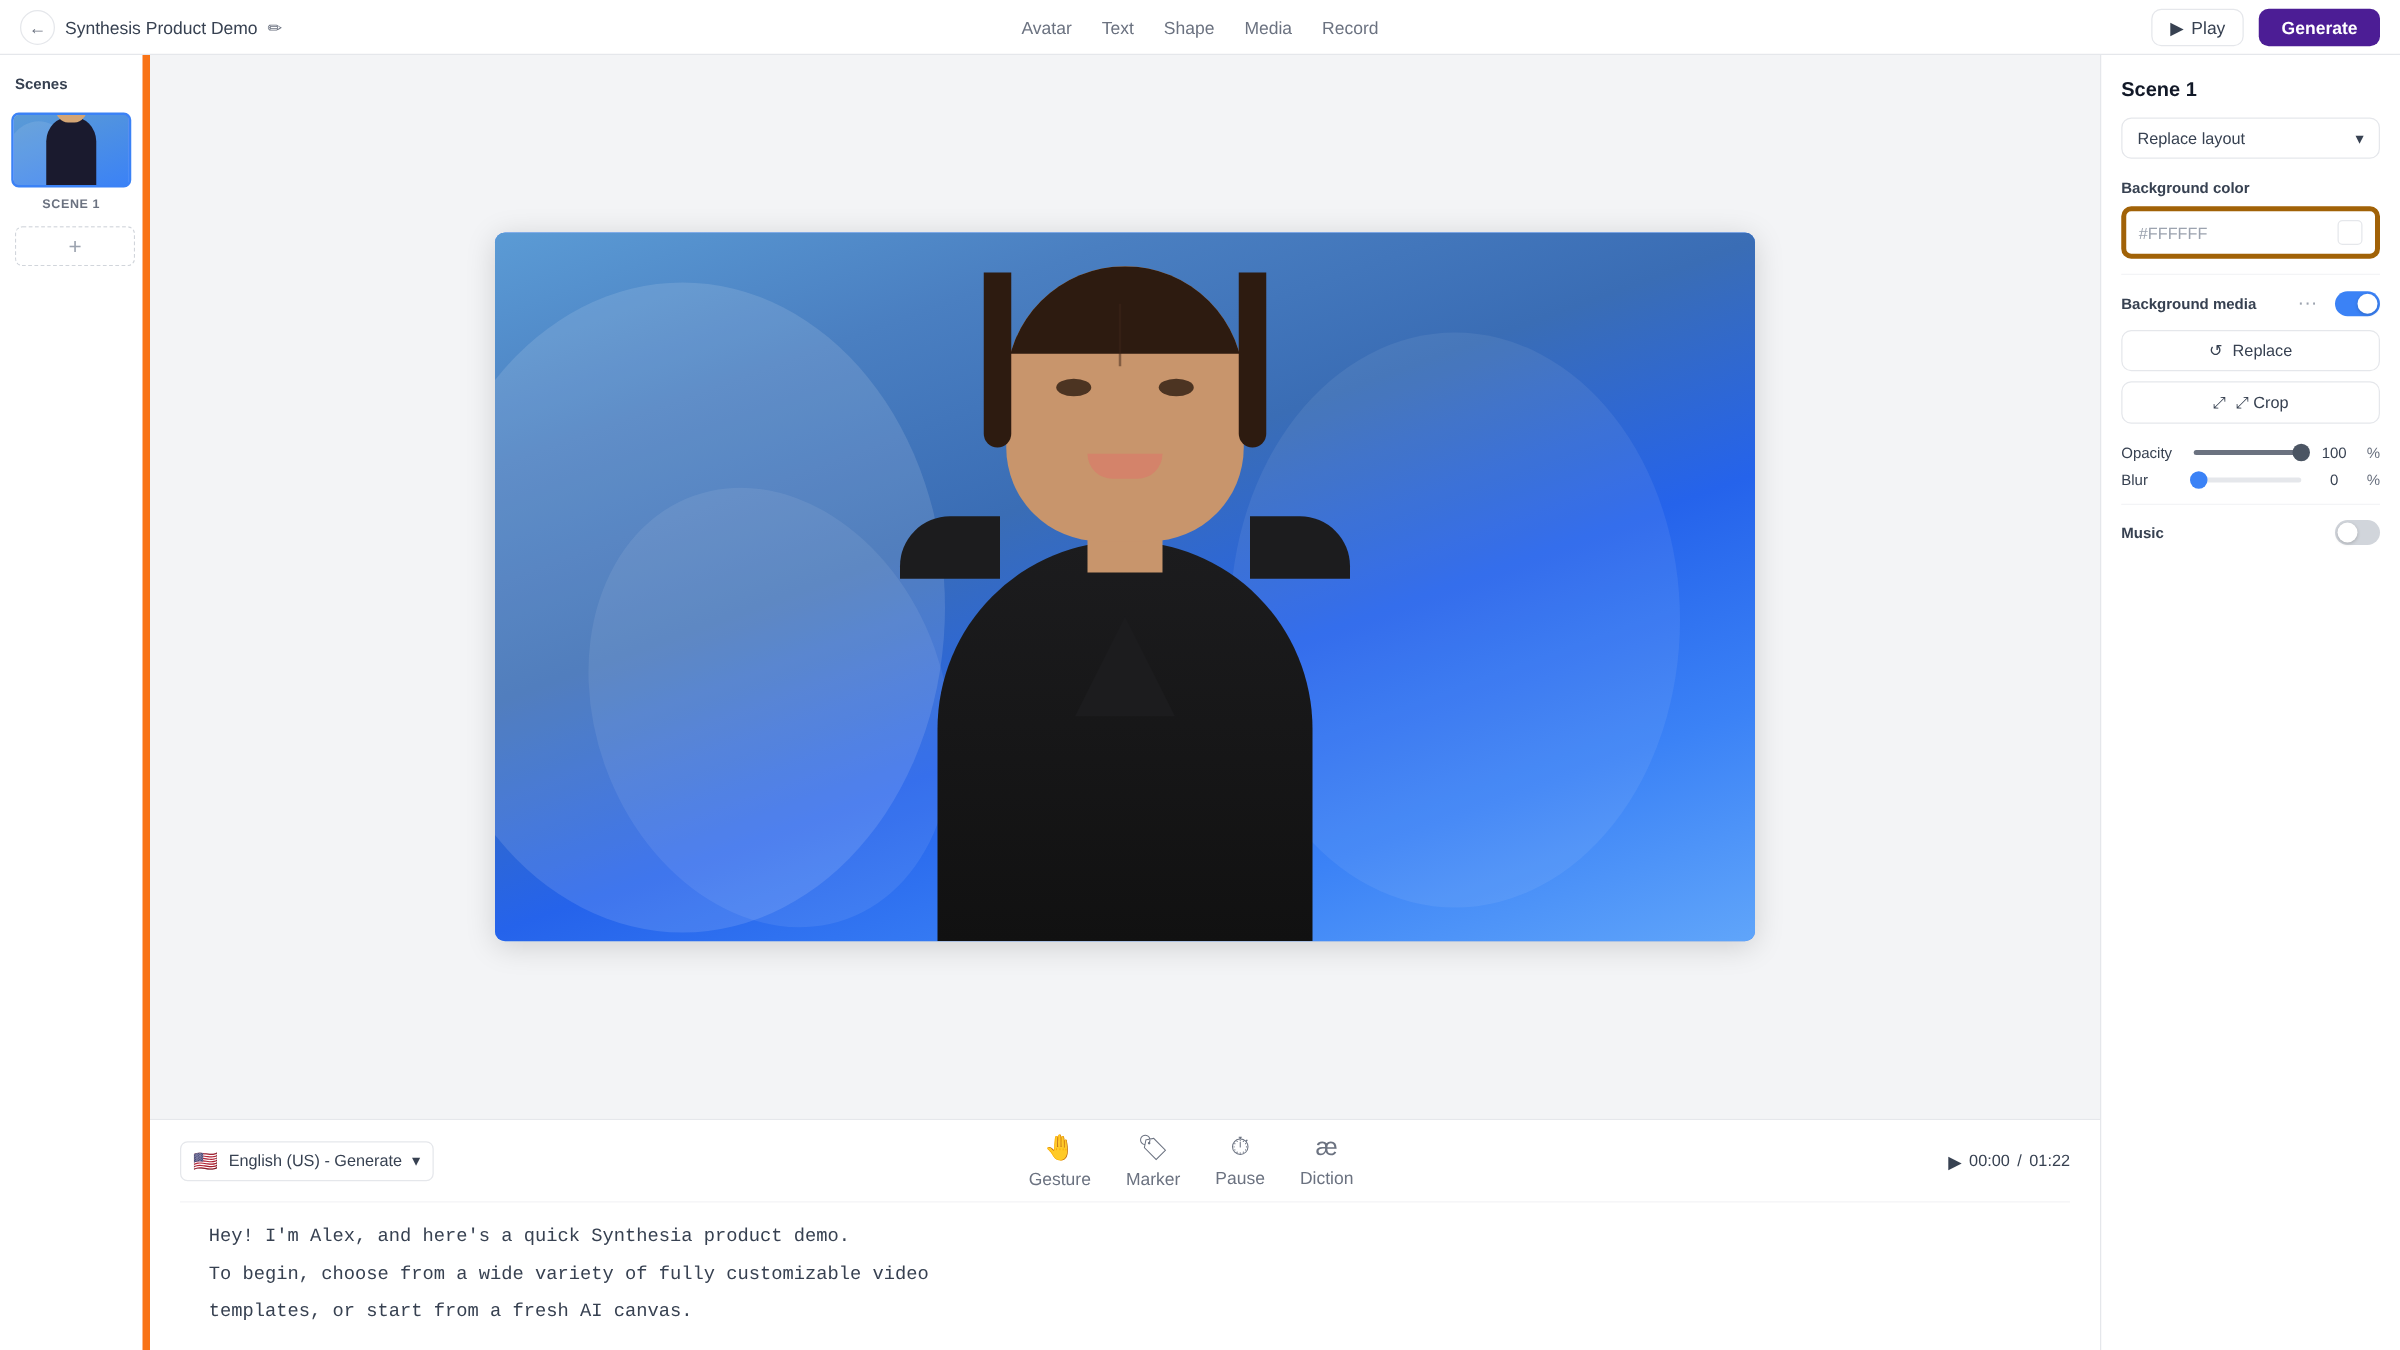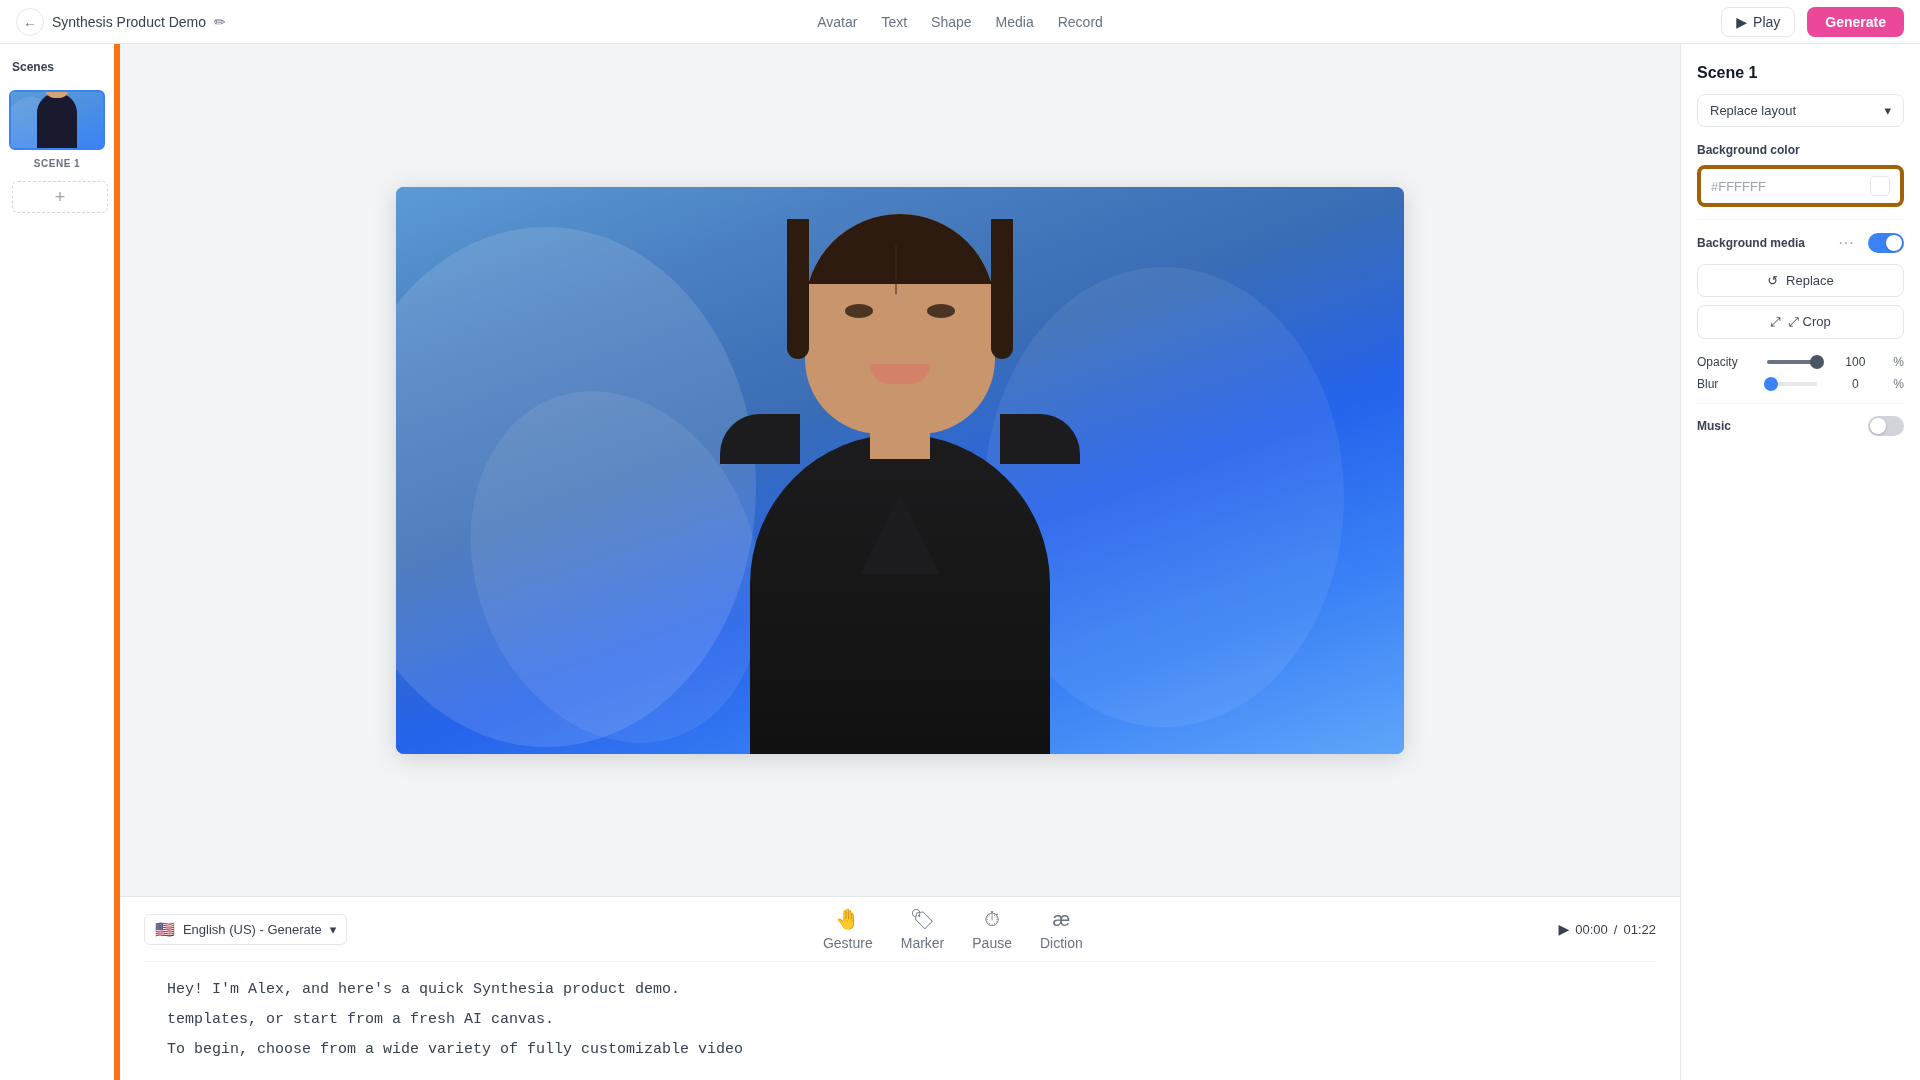--- a/index.html
+++ b/index.html
@@ -14,21 +14,21 @@
       align-items: center;
       padding: 0 16px;
       position: relative;
       z-index: 10;
     }
     .topbar-left { display: flex; align-items: center; gap: 8px; }
     .topbar-title { font-size: 14px; font-weight: 500; color: #374151; }
     .topbar-nav { display: flex; align-items: center; gap: 24px; position: absolute; left: 50%; transform: translateX(-50%); }
     .topbar-nav-item { font-size: 14px; color: #6b7280; cursor: pointer; }
     .topbar-right { margin-left: auto; display: flex; align-items: center; gap: 12px; }
-    .btn-generate { background: #ec4899; color: white; border: none; padding: 7px 18px; border-radius: 8px; font-size: 14px; font-weight: 600; cursor: pointer; }
+    .btn-generate { background: #4c1d95; color: white; border: none; padding: 7px 18px; border-radius: 8px; font-size: 14px; font-weight: 600; cursor: pointer; }
     .btn-play { background: white; border: 1px solid #e5e7eb; padding: 6px 14px; border-radius: 8px; font-size: 14px; color: #374151; cursor: pointer; display: flex; align-items: center; gap: 6px; }
     .back-btn { width: 28px; height: 28px; border-radius: 50%; border: 1px solid #e5e7eb; background: white; cursor: pointer; display: flex; align-items: center; justify-content: center; font-size: 14px; color: #6b7280; }
     .edit-icon { color: #6b7280; font-size: 14px; cursor: pointer; }
 
     
     .main-layout { display: flex; height: calc(1080px - 44px); }
 
     
     .scenes-panel {
       width: 120px;
@@ -255,21 +255,21 @@
       gap: 8px;
       border: 1px solid #e5e7eb;
       border-radius: 8px;
       padding: 8px;
       font-size: 13px;
       color: #374151;
       background: white;
       cursor: pointer;
       margin-bottom: 8px;
     }
-    .slider-row { display: flex; align-items: center; gap: 24px; margin-top: 8px; }
+    .slider-row { display: flex; align-items: center; gap: 12px; margin-top: 8px; }
     .slider-label { font-size: 12px; color: #374151; width: 46px; }
     .slider-track {
       flex: 1;
       height: 4px;
       background: #e5e7eb;
       border-radius: 2px;
       position: relative;
     }
     .slider-fill { height: 100%; border-radius: 2px; background: #6b7280; }
     .slider-thumb {
@@ -411,22 +411,22 @@
           <span class="play-icon-sm">▶</span>
           <span>00:00</span>
           <span>/</span>
           <span>01:22</span>
         </div>
       </div>
 
       <div class="script-area">
         <div class="script-text">
           <p>Hey! I'm Alex, and here's a quick Synthesia product demo.</p>
+          <p>To begin, choose from a wide variety of fully customizable video</p>
           <p>templates, or start from a fresh AI canvas.</p>
-          <p>To begin, choose from a wide variety of fully customizable video</p>
         </div>
       </div>
     </div>
 
   </div>
 
   <div class="right-panel">
 
     <div class="panel-scene-title">Scene 1</div>
 

